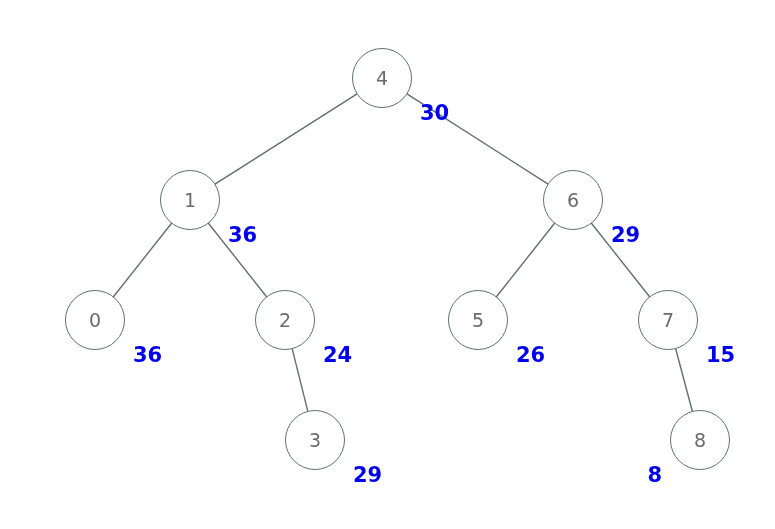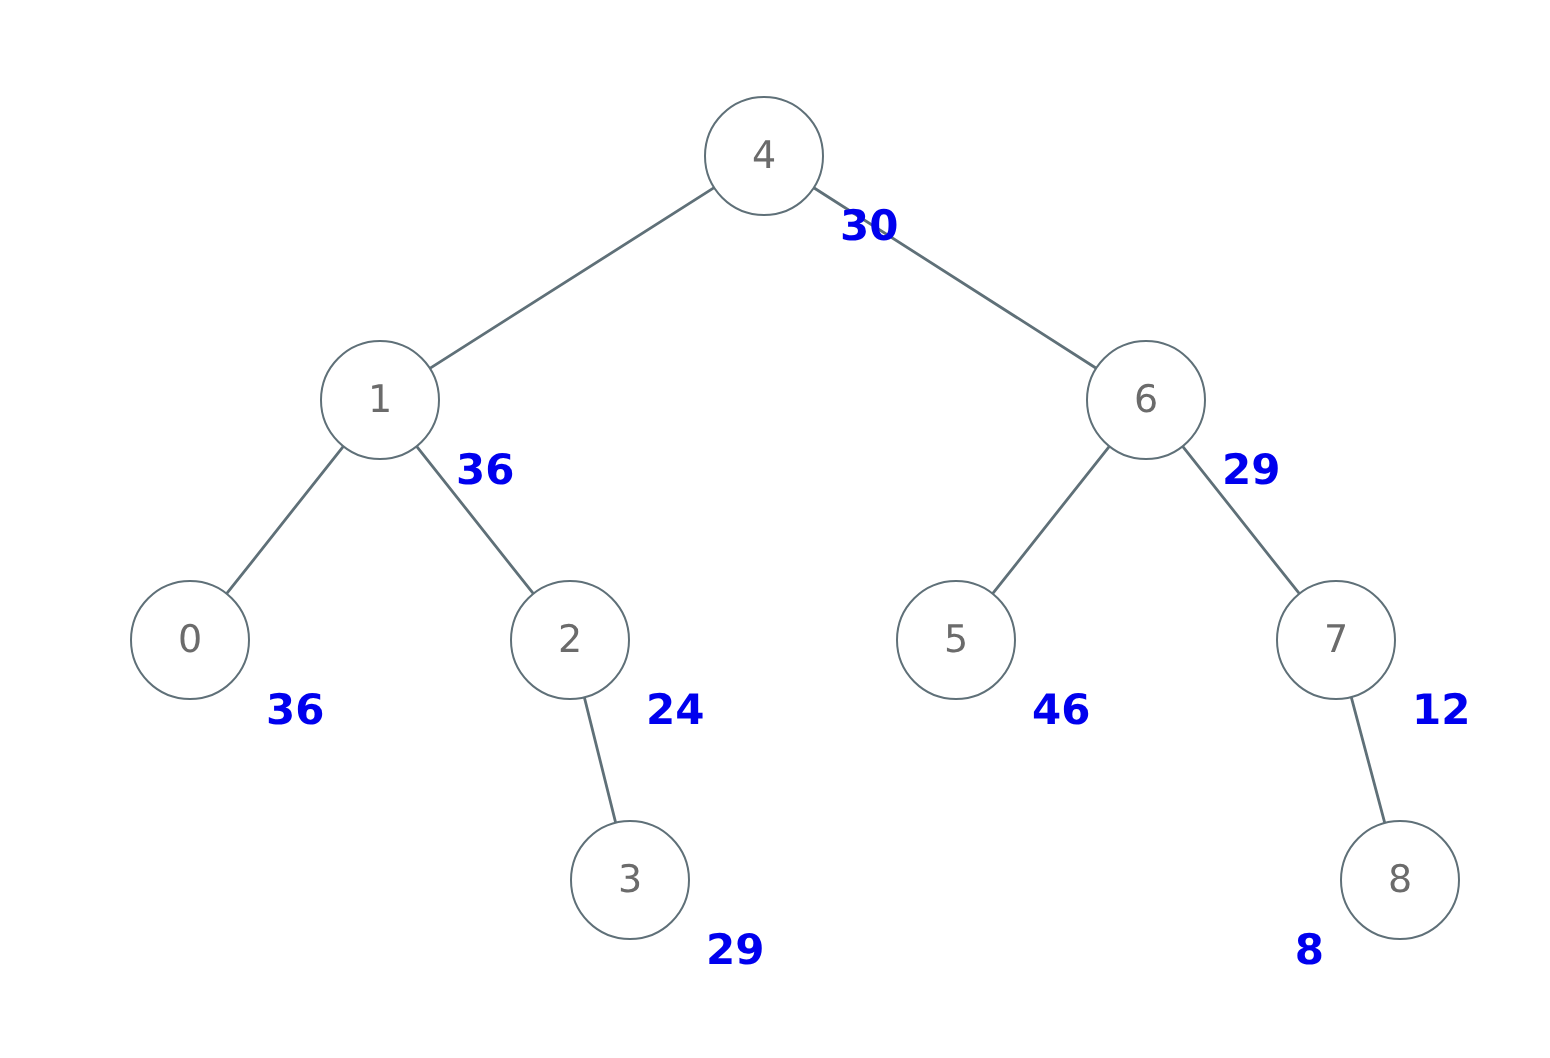--- a/index.html
+++ b/index.html
@@ -82,25 +82,25 @@
         <span class="node-id" style="color: rgb(107, 107, 107);">0</span>
       </div>
       <div class="node-label" style="color: rgb(0, 0, 238); top: 309px; left: 133px;">36</div>
       <div class="node" style="left: 255px; top: 290px; width: 60px; height: 60px; border: 1.4px solid rgb(95, 112, 120); background: rgb(255, 255, 255);">
         <span class="node-id" style="color: rgb(107, 107, 107);">2</span>
       </div>
       <div class="node-label" style="color: rgb(0, 0, 238); top: 309px; left: 323px;">24</div>
       <div class="node" style="left: 448px; top: 290px; width: 60px; height: 60px; border: 1.4px solid rgb(95, 112, 120); background: rgb(255, 255, 255);">
         <span class="node-id" style="color: rgb(107, 107, 107);">5</span>
       </div>
-      <div class="node-label" style="color: rgb(0, 0, 238); top: 309px; left: 516px;">46</div>
+      <div class="node-label" style="color: rgb(0, 0, 238); top: 309px; left: 516px;">26</div>
       <div class="node" style="left: 638px; top: 290px; width: 60px; height: 60px; border: 1.4px solid rgb(95, 112, 120); background: rgb(255, 255, 255);">
         <span class="node-id" style="color: rgb(107, 107, 107);">7</span>
       </div>
-      <div class="node-label" style="color: rgb(0, 0, 238); top: 309px; left: 706px;">12</div>
+      <div class="node-label" style="color: rgb(0, 0, 238); top: 309px; left: 706px;">15</div>
       <div class="node" style="left: 285px; top: 410px; width: 60px; height: 60px; border: 1.4px solid rgb(95, 112, 120); background: rgb(255, 255, 255);">
         <span class="node-id" style="color: rgb(107, 107, 107);">3</span>
       </div>
       <div class="node-label" style="color: rgb(0, 0, 238); top: 429px; left: 353px;">29</div>
       <div class="node" style="left: 670px; top: 410px; width: 60px; height: 60px; border: 1.4px solid rgb(95, 112, 120); background: rgb(255, 255, 255);">
         <span class="node-id" style="color: rgb(107, 107, 107);">8</span>
       </div>
       <div class="node-label" style="color: rgb(0, 0, 238); top: 429px; left: auto; right: 113px;">8</div>
     </div>
 </div>

